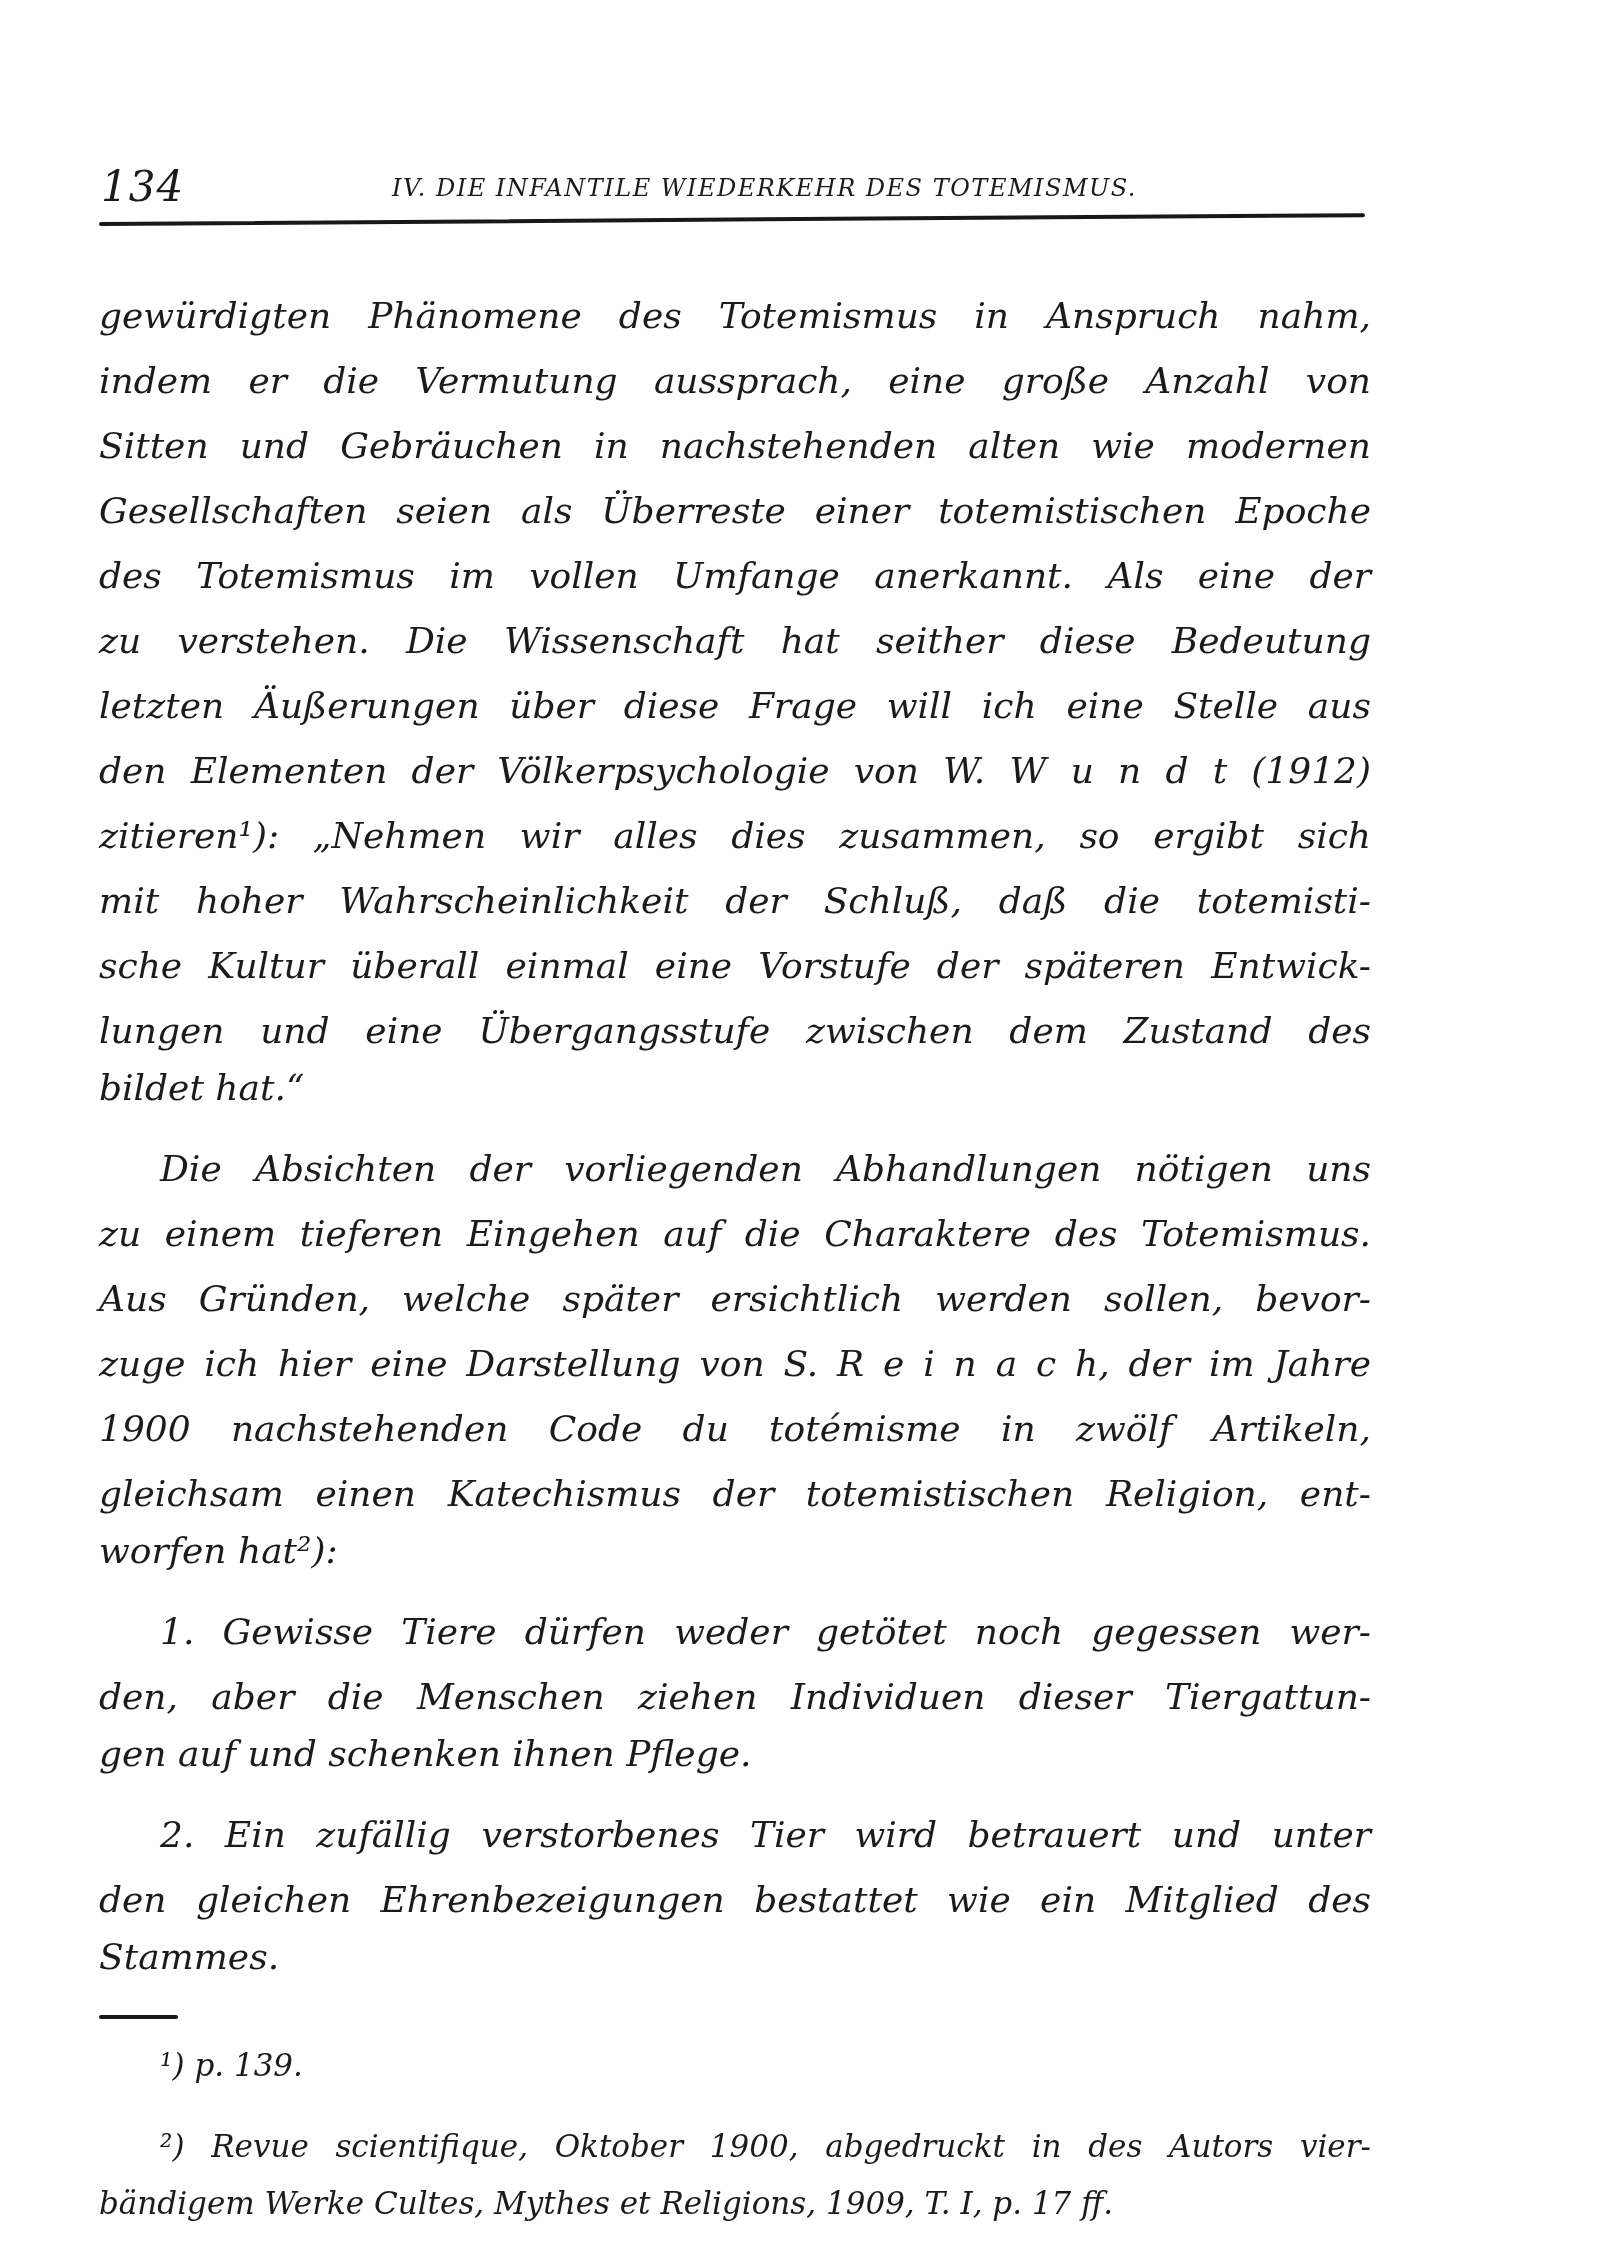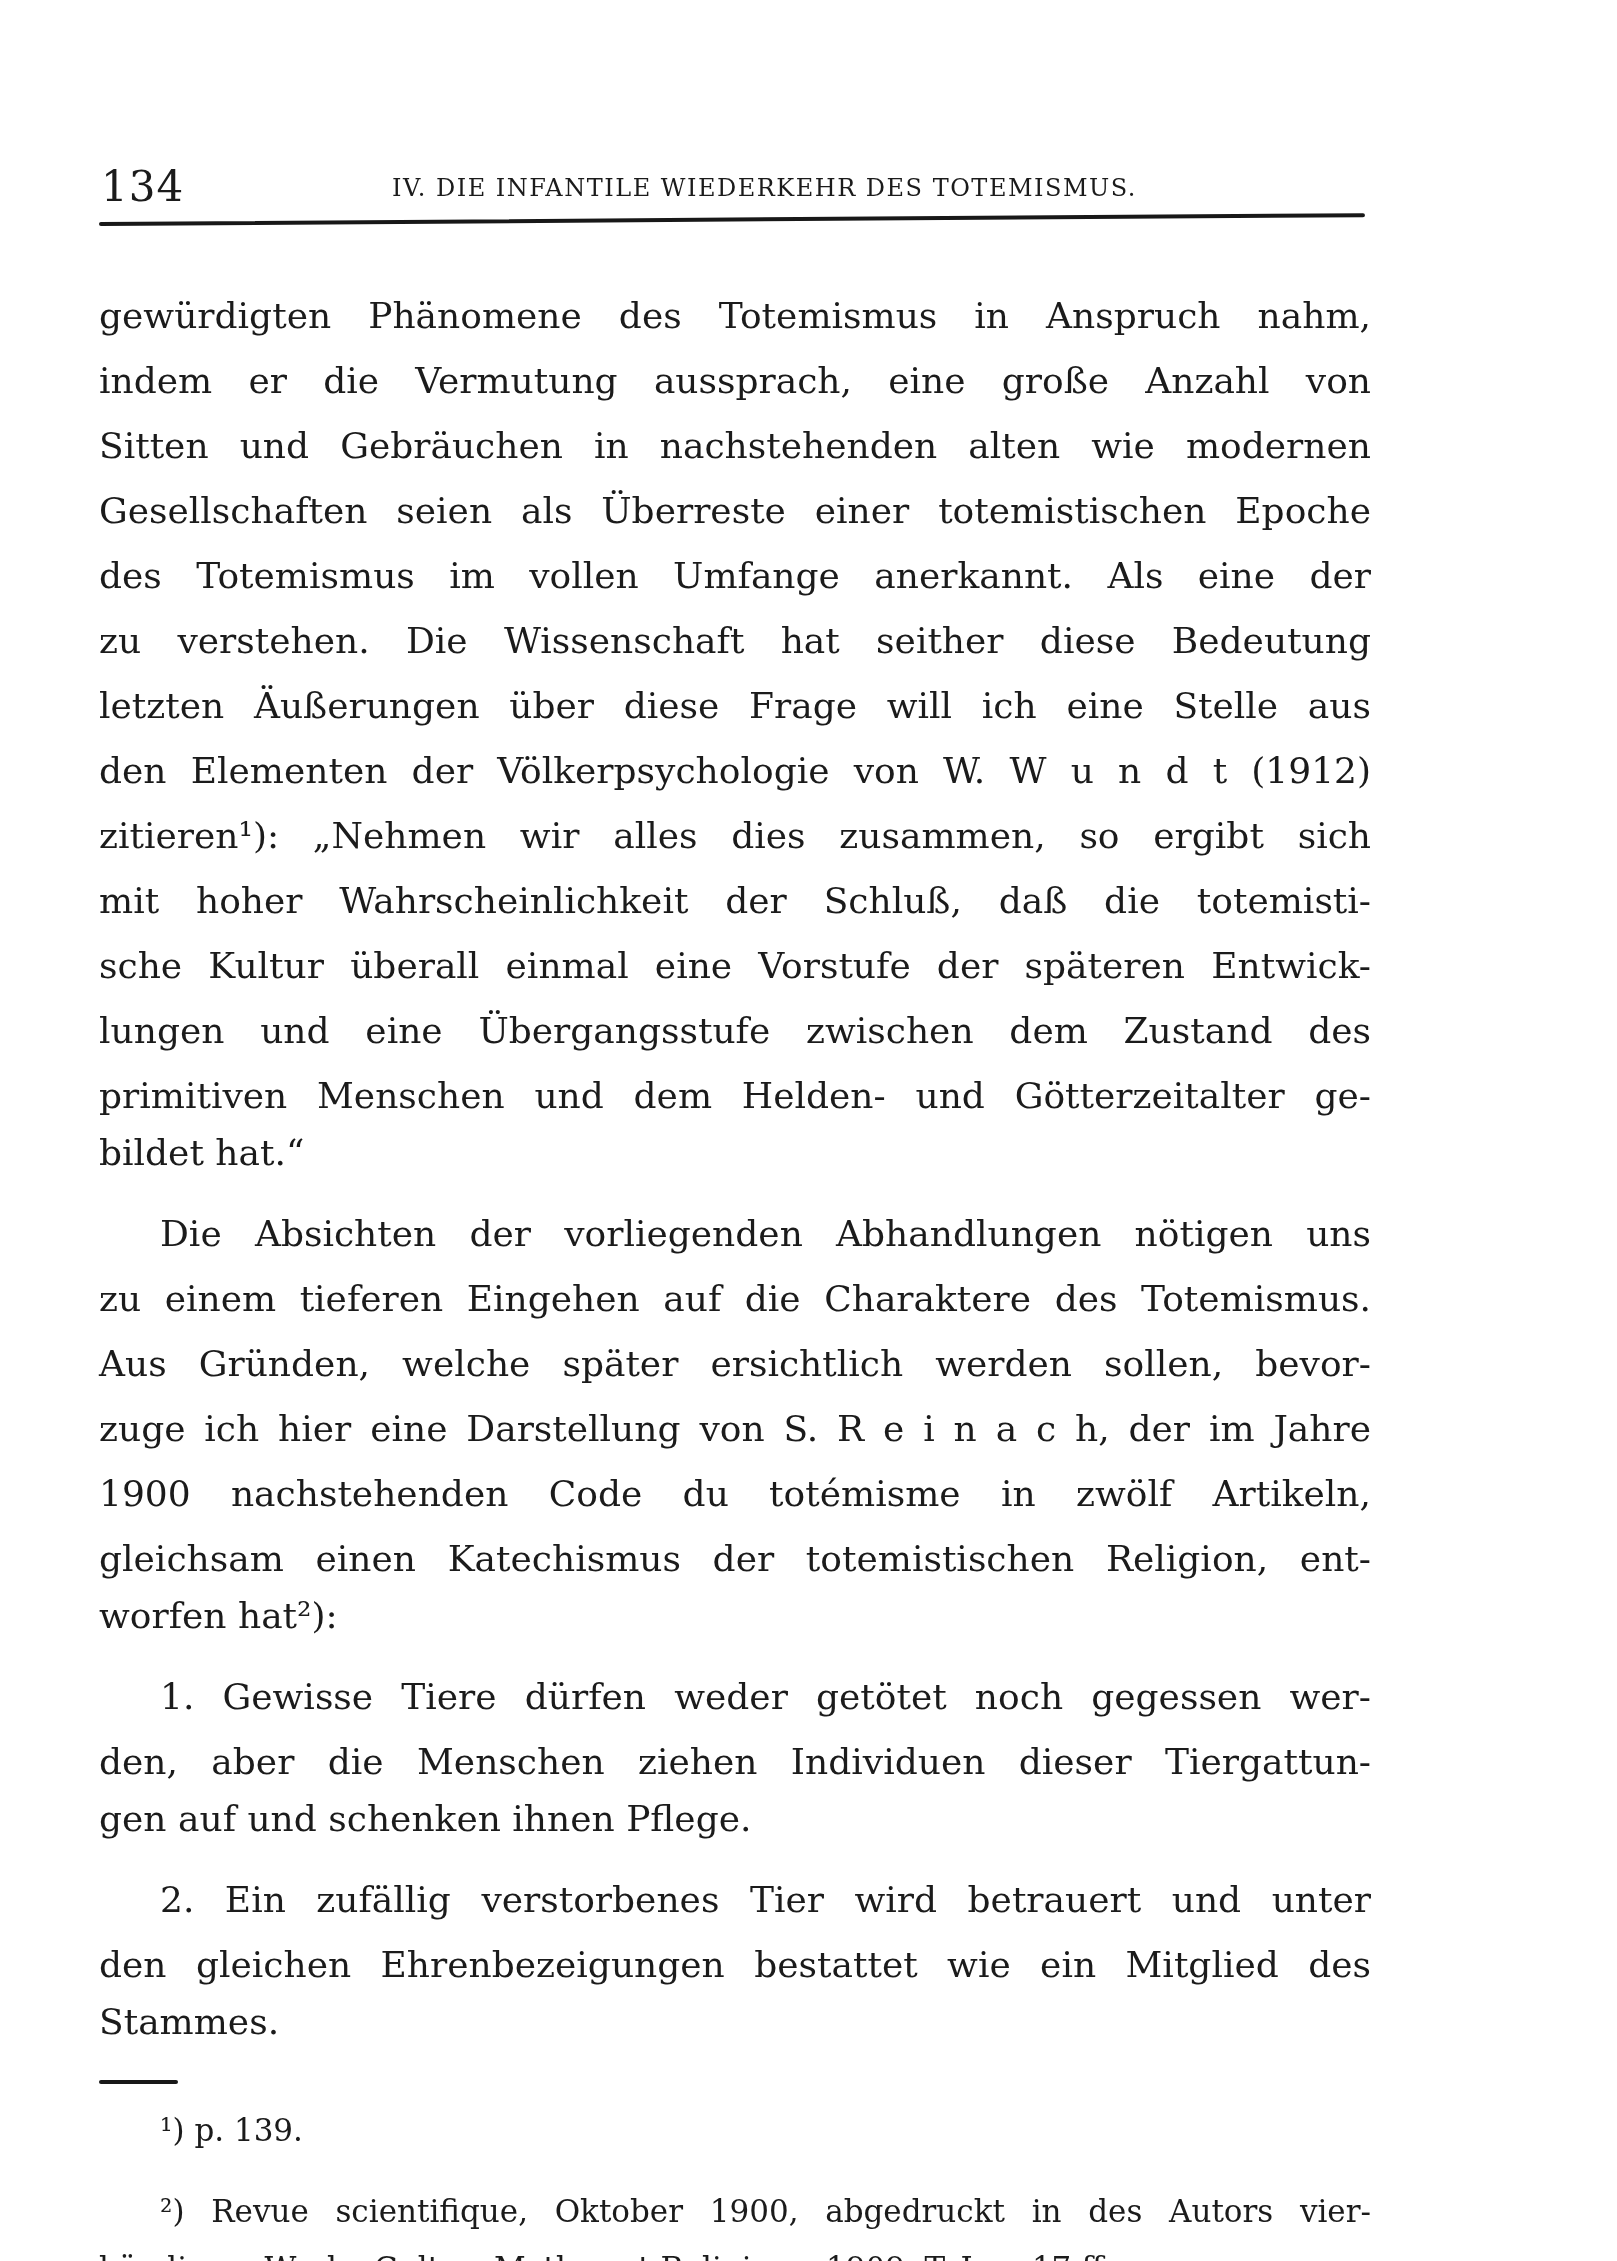--- a/index.html
+++ b/index.html
@@ -72,21 +72,21 @@
     border-radius: 2px;
   }
   .footnotes {
     margin-top: 18px;
     font-size: 31px;
   }
 </style>
 </head>
 <body>
 
-<div class="page" style="background: rgb(255, 255, 255); color: rgb(27, 27, 27);">
+<div class="page" style="background: rgb(255, 255, 255); color: rgb(27, 27, 27); font-style: italic;">
   <div class="content">
 
     <div class="running-header">
       <span class="page-number">134</span>
       <div class="running-title">IV. DIE INFANTILE WIEDERKEHR DES TOTEMISMUS.</div>
     </div>
     <div class="header-rule"></div>
 
     <div class="body-text" id="body-text">
         <div class="para">
@@ -95,21 +95,20 @@
           <div class="line fill">Sitten und Gebräuchen in nachstehenden alten wie modernen</div>
           <div class="line fill">Gesellschaften seien als Überreste einer totemistischen Epoche</div>
           <div class="line fill">des Totemismus im vollen Umfange anerkannt. Als eine der</div>
           <div class="line fill">zu verstehen. Die Wissenschaft hat seither diese Bedeutung</div>
           <div class="line fill">letzten Äußerungen über diese Frage will ich eine Stelle aus</div>
           <div class="line fill">den Elementen der Völkerpsychologie von W. W u n d t (1912)</div>
           <div class="line fill">zitieren¹): „Nehmen wir alles dies zusammen, so ergibt sich</div>
           <div class="line fill">mit hoher Wahrscheinlichkeit der Schluß, daß die totemisti-</div>
           <div class="line fill">sche Kultur überall einmal eine Vorstufe der späteren Entwick-</div>
           <div class="line fill">lungen und eine Übergangsstufe zwischen dem Zustand des</div>
-          <div class="line fill">primitiven Menschen und dem Helden- und Götterzeitalter ge-</div>
           <div class="line">bildet hat.“</div>
         </div>
         <div class="para">
           <div class="line fill indent">Die Absichten der vorliegenden Abhandlungen nötigen uns</div>
           <div class="line fill">zu einem tieferen Eingehen auf die Charaktere des Totemismus.</div>
           <div class="line fill">Aus Gründen, welche später ersichtlich werden sollen, bevor-</div>
           <div class="line fill">zuge ich hier eine Darstellung von S. R e i n a c h, der im Jahre</div>
           <div class="line fill">1900 nachstehenden Code du totémisme in zwölf Artikeln,</div>
           <div class="line fill">gleichsam einen Katechismus der totemistischen Religion, ent-</div>
           <div class="line">worfen hat²):</div>

